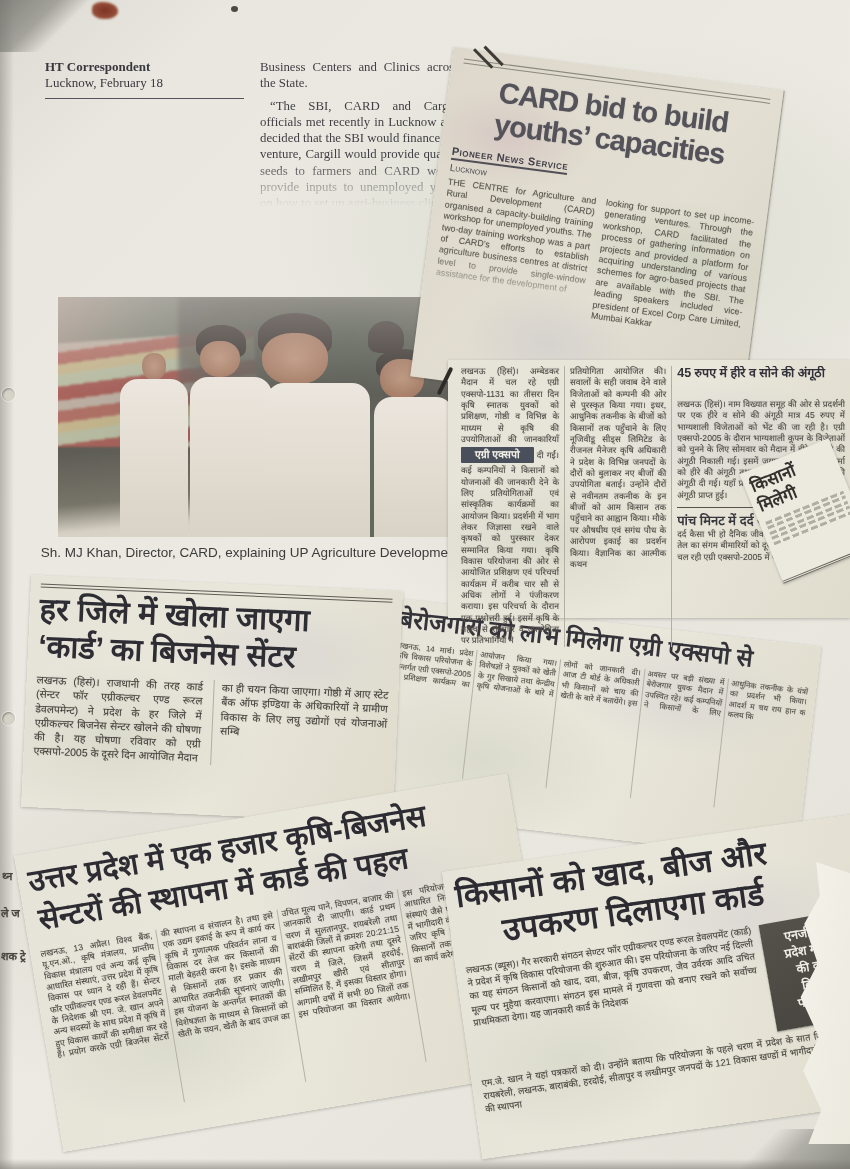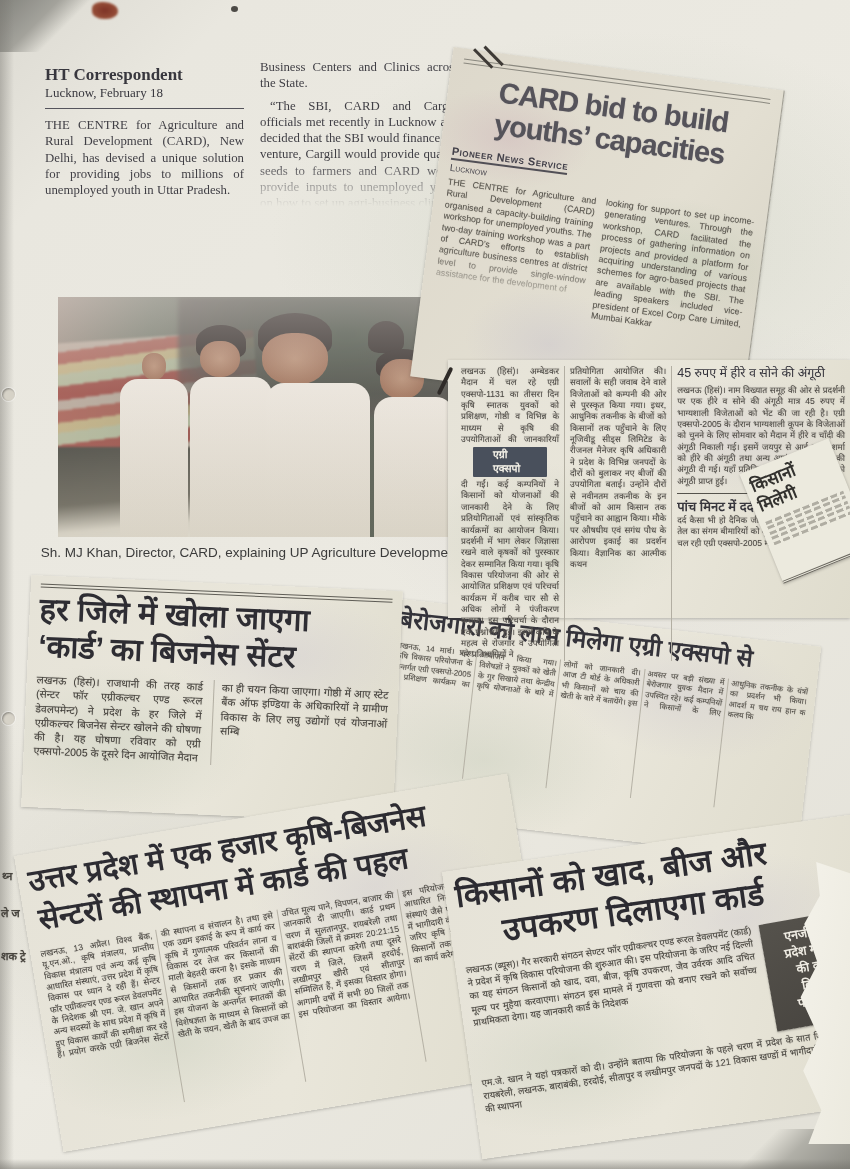--- a/index.html
+++ b/index.html
@@ -32,21 +32,21 @@
     background:linear-gradient(100deg,#f4f2ea,#eceadf);
     clip-path:polygon(35% 0,100% 4%,100% 100%,20% 100%,45% 88%,10% 74%,40% 62%,5% 48%,38% 36%,12% 22%,42% 12%);
     box-shadow:-2px 0 3px rgba(0,0,0,.18);}
 
   
   .eng{position:absolute;left:45px;top:46px;width:414px;z-index:2;color:#38373e;}
   .eng h1{margin:0;font-family:"Liberation Serif",serif;font-weight:700;
     font-size:37px;line-height:1.07;letter-spacing:-.5px;color:#34333c;}
   .eng-cols{display:flex;gap:16px;margin-top:13px;}
   .eng-col{width:50%;}
-  .eng-byline{font-family:"Liberation Serif",serif;font-weight:700;font-size:17px;margin-top:6px;}
+  .eng-byline{font-family:"Liberation Serif",serif;font-weight:700;font-size:13px;}
   .eng-dateline{font-family:"Liberation Serif",serif;font-size:13px;}
   .eng-rule{border:none;border-top:1.5px solid #55545c;margin:7px 0 8px;width:100%;}
   .eng p{margin:0 0 6px;font-family:"Liberation Serif",serif;font-size:12.8px;line-height:1.27;
     text-align:justify;color:#403f45;}
   .fade-out{-webkit-mask-image:linear-gradient(to bottom,#000 55%,transparent 96%);
     mask-image:linear-gradient(to bottom,#000 55%,transparent 96%);}
   .eng-q{text-indent:10px;}
 
   
   .photo{position:absolute;left:58px;top:297px;width:398px;height:240px;z-index:1;overflow:hidden;
@@ -102,22 +102,22 @@
 
   
   .krishi{left:448px;top:360px;width:402px;height:258px;z-index:4;padding:6px 0 0 8px;box-sizing:border-box;}
   .kr-head{font-size:27.5px;line-height:1.15;white-space:nowrap;overflow:hidden;margin:0 0 5px;}
   .kr-cols{display:flex;}
   .kr-col{padding:0 5px;}
   .kr-c1{width:104px;}
   .kr-c2{width:102px;border-left:1px solid #b2aea2;}
   .kr-c3{width:178px;border-left:1px solid #b2aea2;position:relative;}
   .agri-box{display:inline-block;background:#49505c;color:#f2f0e8;font-weight:700;
-    font-size:10.5px;padding:1px 20px;margin:2px 12px;border-radius:1px;}
-  .kr-sub{font-weight:400;font-size:12.5px;color:#33323a;line-height:1.2;margin-bottom:4px;white-space:nowrap;overflow:hidden;}
+    font-size:10.5px;padding:1px 14px;margin:2px 0;border-radius:1px;}
+  .kr-sub{font-weight:700;font-size:12.5px;color:#33323a;line-height:1.2;margin-bottom:18px;white-space:nowrap;overflow:hidden;}
   .pain{margin-top:6px;border-top:1.5px solid #55534c;padding-top:3px;}
   .pain-sub{font-weight:700;font-size:13px;color:#38373d;white-space:nowrap;overflow:hidden;}
   .milegi{position:absolute;left:758px;top:452px;width:96px;height:118px;z-index:5;
     transform:rotate(-22deg);background:#ecead e0;background:#eceade;box-shadow:0 1px 3px rgba(0,0,0,.25);
     padding:6px 6px 0;box-sizing:border-box;border-bottom:3px double #6a675f;}
   .milegi-word{font-weight:700;font-size:17px;line-height:1.25;color:#33322f;}
   .milegi-lines{margin-top:5px;}
   .milegi-lines div{height:3px;margin:2.5px 0;background:repeating-linear-gradient(90deg,#8f8c82 0 7px,transparent 7px 10px);opacity:.65;}
 
   
@@ -174,21 +174,20 @@
 <div class="mark-top"></div>
 <div class="punch-hole hole1"></div>
 <div class="punch-hole hole2"></div>
 
 <div class="eng">
   <div class="eng-cols">
     <div class="eng-col">
       <div class="eng-byline">HT Correspondent</div>
       <div class="eng-dateline">Lucknow, February 18</div>
       <hr class="eng-rule">
-      <p>THE CENTRE for Agriculture and Rural Development (CARD), New Delhi, has devised a unique solution for providing jobs to millions of unemployed youth in Uttar Pradesh.</p>
     </div>
     <div class="eng-col">
       <p>Business Centers and Clinics across the State.</p>
       <p class="eng-q fade-out">“The SBI, CARD and Cargill officials met recently in Lucknow and decided that the SBI would finance the venture, Cargill would provide quality seeds to farmers and CARD would provide inputs to unemployed youth on how to set up agri-business clinics</p>
     </div>
   </div>
 </div>
 
 <div class="photo">
   <div class="ph-banner"></div>

